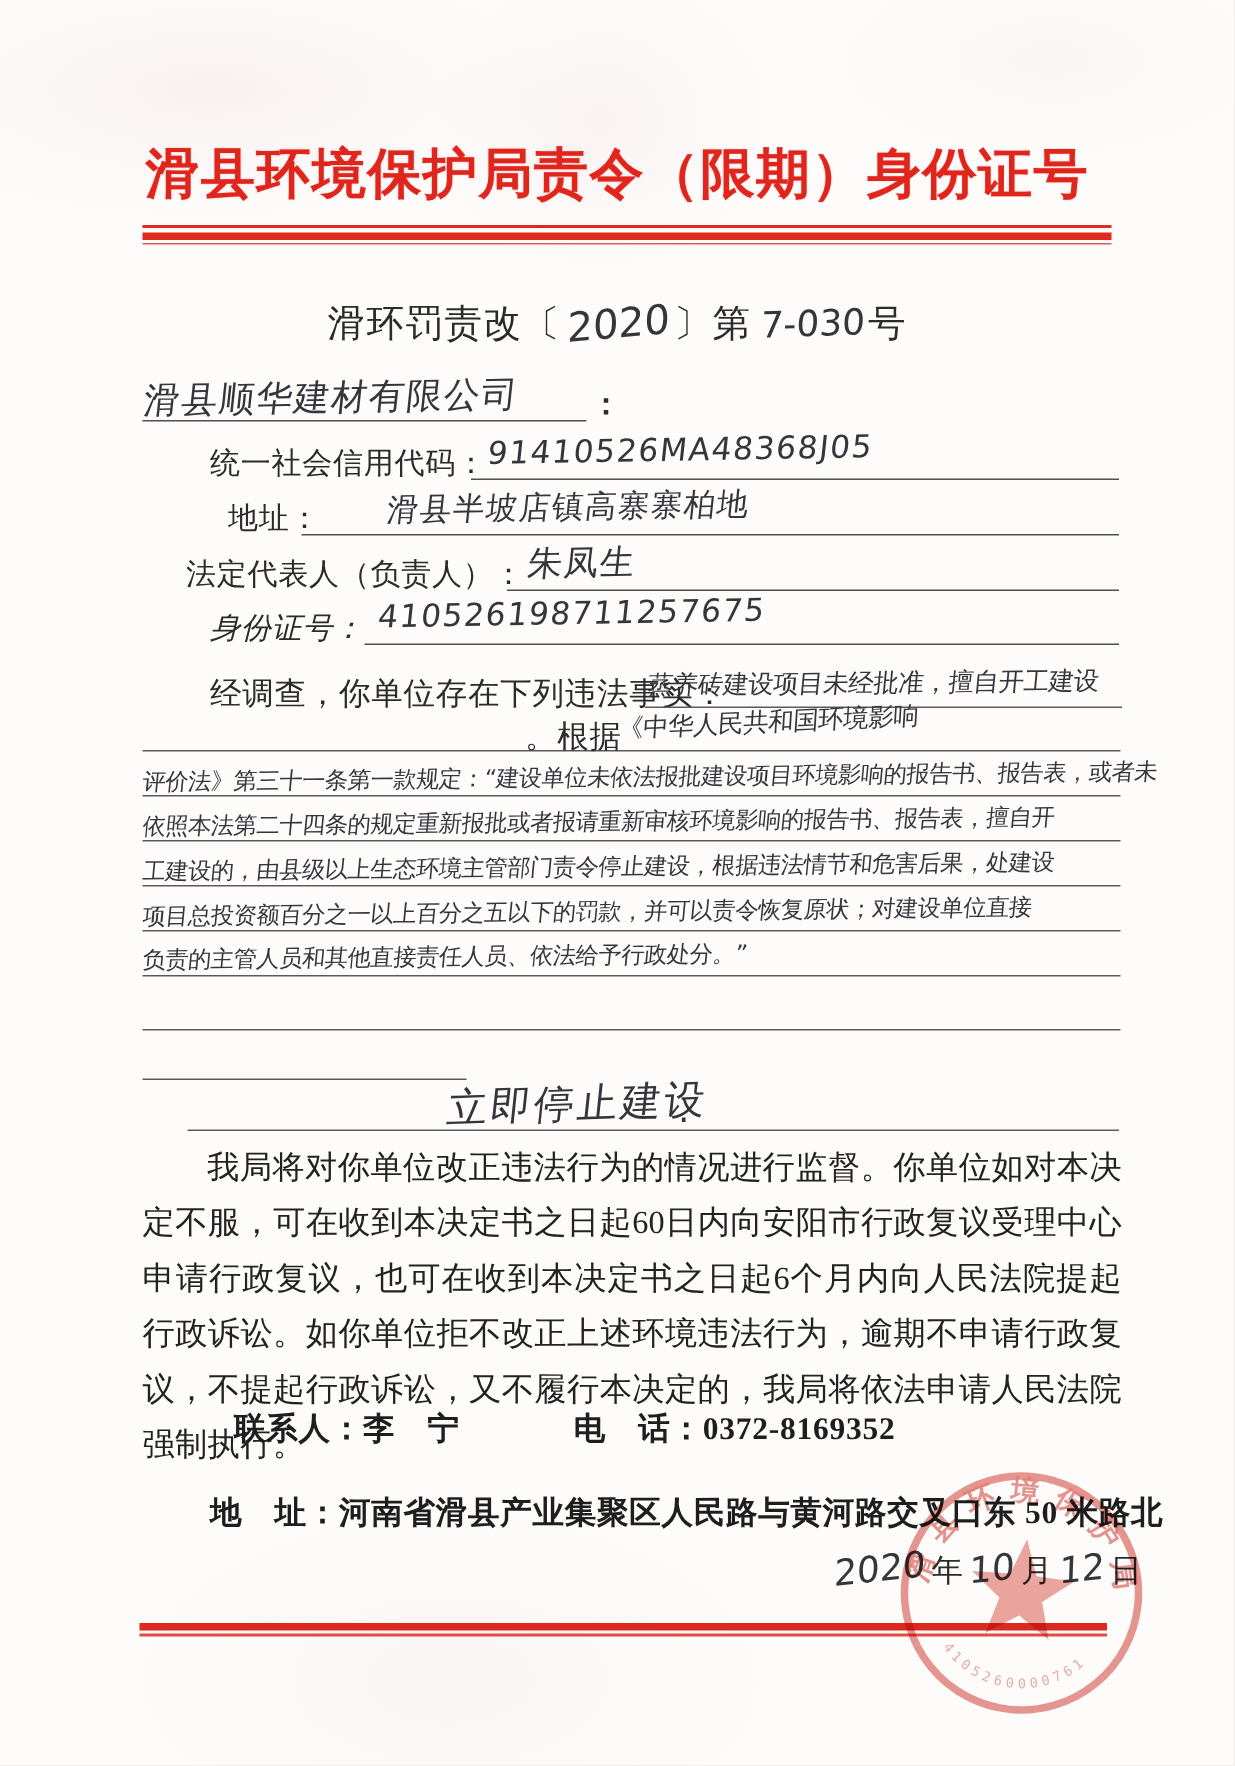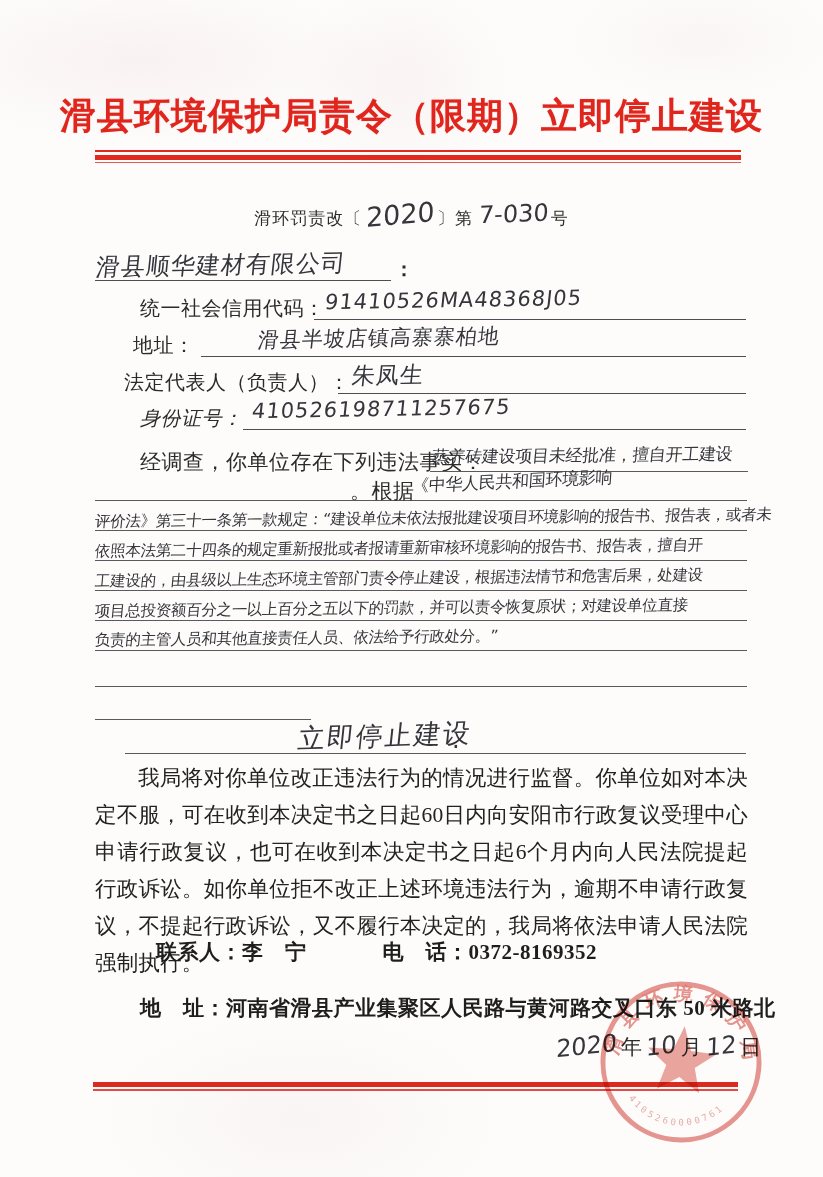--- a/index.html
+++ b/index.html
@@ -20,21 +20,21 @@
     font-size:36px;font-weight:bold;color:#e0251c;letter-spacing:1px;
     text-shadow:0 0 1px rgba(224,37,28,.45);
   }
   .redrule{left:95px;width:646px;top:150px;}
   .redrule .l1{height:2px;background:#df2a20;}
   .redrule .gap{height:3px;}
   .redrule .l2{height:5px;background:#df2a20;}
   .redrule .gap2{height:2px;}
   .redrule .l3{height:1px;background:#e4574e;}
   .docno{left:0;right:0;top:199px;display:flex;justify-content:center;align-items:flex-end;}
-  .docno .p{font-size:17px;letter-spacing:1px;}
+  .docno .p{font-size:25px;letter-spacing:1px;}
   .hw{font-family:"DejaVu Sans","Liberation Sans",sans-serif;color:#35363c;}
   .docno .hw-year{font-size:27px;transform:rotate(-5deg) skewX(-6deg);margin:0 2px 0 4px;}
   .docno .hw-num{font-size:24px;transform:rotate(-2deg) skewX(-5deg);margin:0 2px 0 6px;position:relative;top:-2px;}
   .uline{border-bottom:1.6px solid #4e4e52;}
   .uline-soft{border-bottom:1.4px solid #5a5a5e;}
   .label{font-size:20px;letter-spacing:.5px;}
   .hw-val{font-size:21px;white-space:nowrap;transform:rotate(-1deg) skewX(-7deg);letter-spacing:1px;}
   .lead{font-size:21px;letter-spacing:.5px;}
   .hw-line{font-size:15.5px;white-space:nowrap;letter-spacing:-.3px;transform:rotate(-.6deg) skewX(-6deg);}
   .para{
@@ -49,21 +49,21 @@
   .footrule .fgap{height:2px;}
   .footrule .f2{height:2px;background:#e04b42;}
   .stamp{left:579px;top:960px;width:204px;height:204px;mix-blend-mode:multiply;opacity:.88;transform:rotate(6deg);}
   .nw{white-space:nowrap;}
 </style>
 </head>
 <body>
 
 <div class="page">
 
-  <div class="abs title">滑县环境保护局责令（限期）立即停止建设</div>
+  <div class="abs title">滑县环境保护局责令（限期）身份证号</div>
 
   <div class="abs redrule">
     <div class="l1"></div>
       <div class="gap"></div>
       <div class="l2"></div>
       <div class="gap2"></div>
       <div class="l3"></div>
   </div>
 
   <div class="abs docno">
@@ -75,21 +75,21 @@
   </div>
 
   <div class="abs hw hw-val" style="left:96px;top:249px;font-size:24px;">滑县顺华建材有限公司</div>
   <div class="abs uline" style="left:95px;top:252px;width:296px;height:28px;"></div>
   <div class="abs label" style="left:394px;top:256px;font-weight:bold;">：</div>
 
   <div class="abs label" style="left:140px;top:295px;">统一社会信用代码：</div>
   <div class="abs uline" style="left:314px;top:292px;width:432px;height:27px;"></div>
   <div class="abs hw hw-val" style="left:325px;top:288px;">91410526MA48368J05</div>
 
-  <div class="abs label" style="left:133px;top:332px;">地址：</div>
+  <div class="abs label" style="left:152px;top:332px;">地址：</div>
   <div class="abs uline" style="left:201px;top:329px;width:545px;height:27px;"></div>
   <div class="abs hw hw-val" style="left:258px;top:324px;">滑县半坡店镇高寨寨柏地</div>
 
   <div class="abs label" style="left:124px;top:369px;">法定代表人（负责人）：</div>
   <div class="abs uline" style="left:338px;top:366px;width:408px;height:27px;"></div>
   <div class="abs hw hw-val" style="left:352px;top:360px;font-size:23px;">朱凤生</div>
 
   <div class="abs label" style="left:140px;top:405px;font-style:italic;">身份证号：</div>
   <div class="abs uline" style="left:243px;top:402px;width:503px;height:27px;"></div>
   <div class="abs hw hw-val" style="left:252px;top:397px;">410526198711257675</div>

